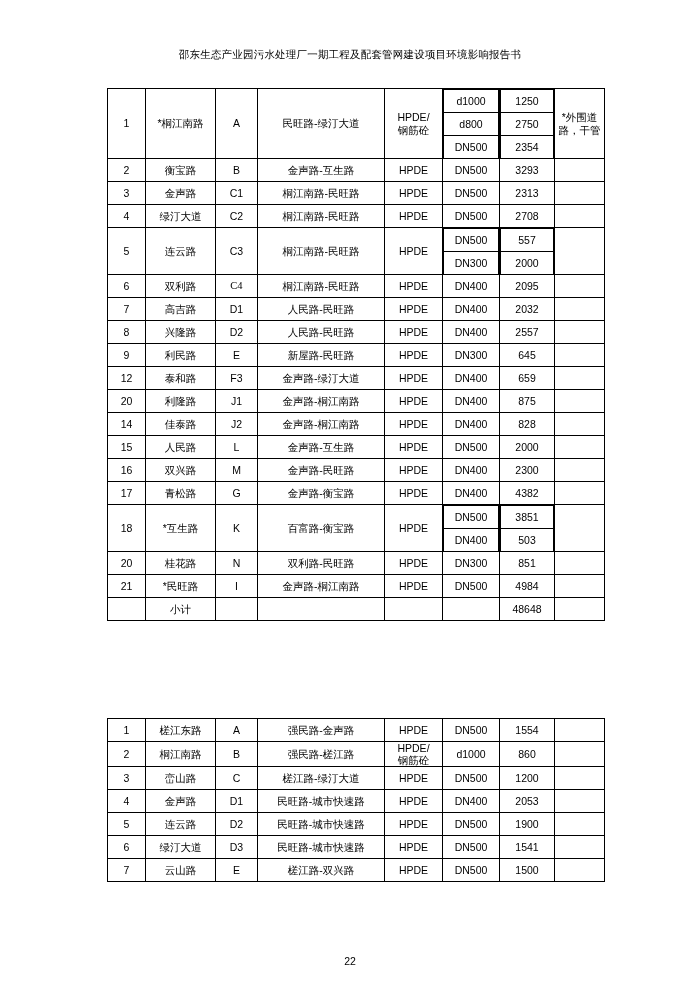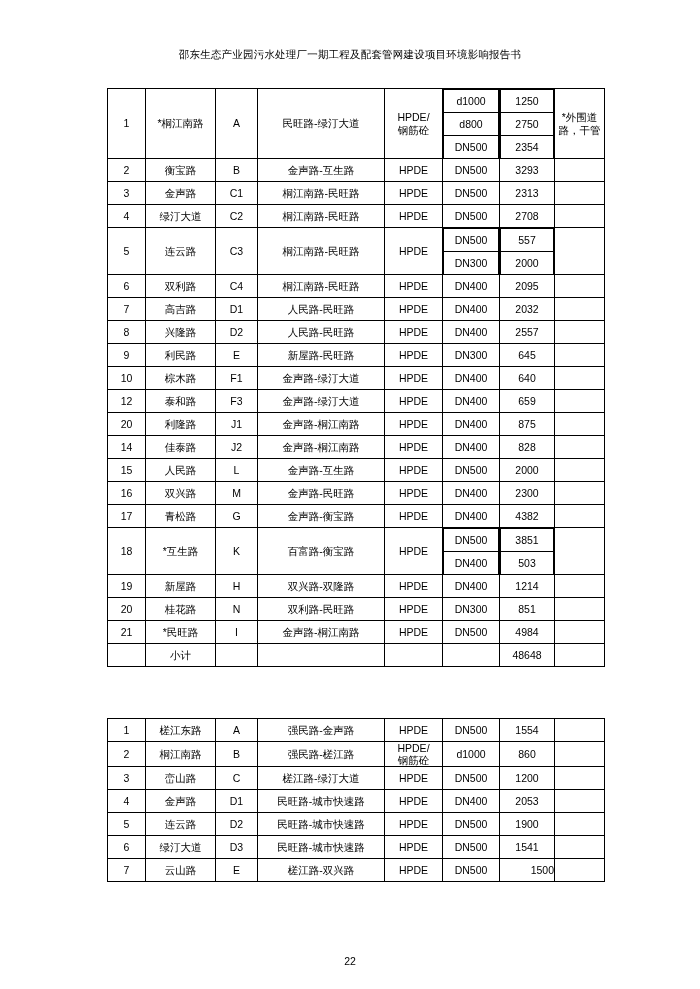--- a/index.html
+++ b/index.html
@@ -211,21 +211,21 @@
                     <td>2000</td>
                   </tr>
                 </tbody>
               </table>
             </td>
             <td class="cellpad" style="height: 44px;"></td>
           </tr>
           <tr>
             <td class="cellpad" style="height: 22px;">6</td>
             <td class="cellpad" style="height: 22px;">双利路</td>
-            <td class="cellpad" style="height: 22px;">C4</td>
+            <td class="cellpad" style="height: 22px; font-family: Liberation Serif, serif;">C4</td>
             <td class="cellpad" style="height: 22px;">桐江南路-民旺路</td>
             <td class="cellpad" style="height: 22px;">HPDE</td>
             <td class="cellpad" style="height: 22px;">DN400</td>
             <td class="cellpad" style="height: 22px;">2095</td>
             <td class="cellpad" style="height: 22px;"></td>
           </tr>
           <tr>
             <td class="cellpad" style="height: 22px;">7</td>
             <td class="cellpad" style="height: 22px;">高吉路</td>
             <td class="cellpad" style="height: 22px;">D1</td>
@@ -246,30 +246,20 @@
             <td class="cellpad" style="height: 22px;"></td>
           </tr>
           <tr>
             <td class="cellpad" style="height: 22px;">9</td>
             <td class="cellpad" style="height: 22px;">利民路</td>
             <td class="cellpad" style="height: 22px;">E</td>
             <td class="cellpad" style="height: 22px;">新屋路-民旺路</td>
             <td class="cellpad" style="height: 22px;">HPDE</td>
             <td class="cellpad" style="height: 22px;">DN300</td>
             <td class="cellpad" style="height: 22px;">645</td>
-            <td class="cellpad" style="height: 22px;"></td>
-          </tr>
-          <tr>
-            <td class="cellpad" style="height: 22px;">10</td>
-            <td class="cellpad" style="height: 22px;">棕木路</td>
-            <td class="cellpad" style="height: 22px;">F1</td>
-            <td class="cellpad" style="height: 22px;">金声路-绿汀大道</td>
-            <td class="cellpad" style="height: 22px;">HPDE</td>
-            <td class="cellpad" style="height: 22px;">DN400</td>
-            <td class="cellpad" style="height: 22px;">640</td>
             <td class="cellpad" style="height: 22px;"></td>
           </tr>
           <tr>
             <td class="cellpad" style="height: 22px;">12</td>
             <td class="cellpad" style="height: 22px;">泰和路</td>
             <td class="cellpad" style="height: 22px;">F3</td>
             <td class="cellpad" style="height: 22px;">金声路-绿汀大道</td>
             <td class="cellpad" style="height: 22px;">HPDE</td>
             <td class="cellpad" style="height: 22px;">DN400</td>
             <td class="cellpad" style="height: 22px;">659</td>
@@ -349,30 +339,20 @@
                   <tr>
                     <td>3851</td>
                   </tr>
                   <tr>
                     <td>503</td>
                   </tr>
                 </tbody>
               </table>
             </td>
             <td class="cellpad" style="height: 44px;"></td>
-          </tr>
-          <tr>
-            <td class="cellpad" style="height: 22px;">19</td>
-            <td class="cellpad" style="height: 22px;">新屋路</td>
-            <td class="cellpad" style="height: 22px;">H</td>
-            <td class="cellpad" style="height: 22px;">双兴路-双隆路</td>
-            <td class="cellpad" style="height: 22px;">HPDE</td>
-            <td class="cellpad" style="height: 22px;">DN400</td>
-            <td class="cellpad" style="height: 22px;">1214</td>
-            <td class="cellpad" style="height: 22px;"></td>
           </tr>
           <tr>
             <td class="cellpad" style="height: 22px;">20</td>
             <td class="cellpad" style="height: 22px;">桂花路</td>
             <td class="cellpad" style="height: 22px;">N</td>
             <td class="cellpad" style="height: 22px;">双利路-民旺路</td>
             <td class="cellpad" style="height: 22px;">HPDE</td>
             <td class="cellpad" style="height: 22px;">DN300</td>
             <td class="cellpad" style="height: 22px;">851</td>
             <td class="cellpad" style="height: 22px;"></td>
@@ -474,21 +454,21 @@
             <td class="cellpad" style="height: 22px;">1541</td>
             <td class="cellpad" style="height: 22px;"></td>
           </tr>
           <tr>
             <td class="cellpad" style="height: 22px;">7</td>
             <td class="cellpad" style="height: 22px;">云山路</td>
             <td class="cellpad" style="height: 22px;">E</td>
             <td class="cellpad" style="height: 22px;">槎江路-双兴路</td>
             <td class="cellpad" style="height: 22px;">HPDE</td>
             <td class="cellpad" style="height: 22px;">DN500</td>
-            <td class="cellpad" style="height: 22px; text-align: right;">1500</td>
+            <td class="cellpad" style="height: 22px;">1500</td>
             <td class="cellpad" style="height: 22px;"></td>
           </tr>
         </tbody>
     </table>
   </div>
 
   <div class="footer">22</div>
 
 </div>
 

